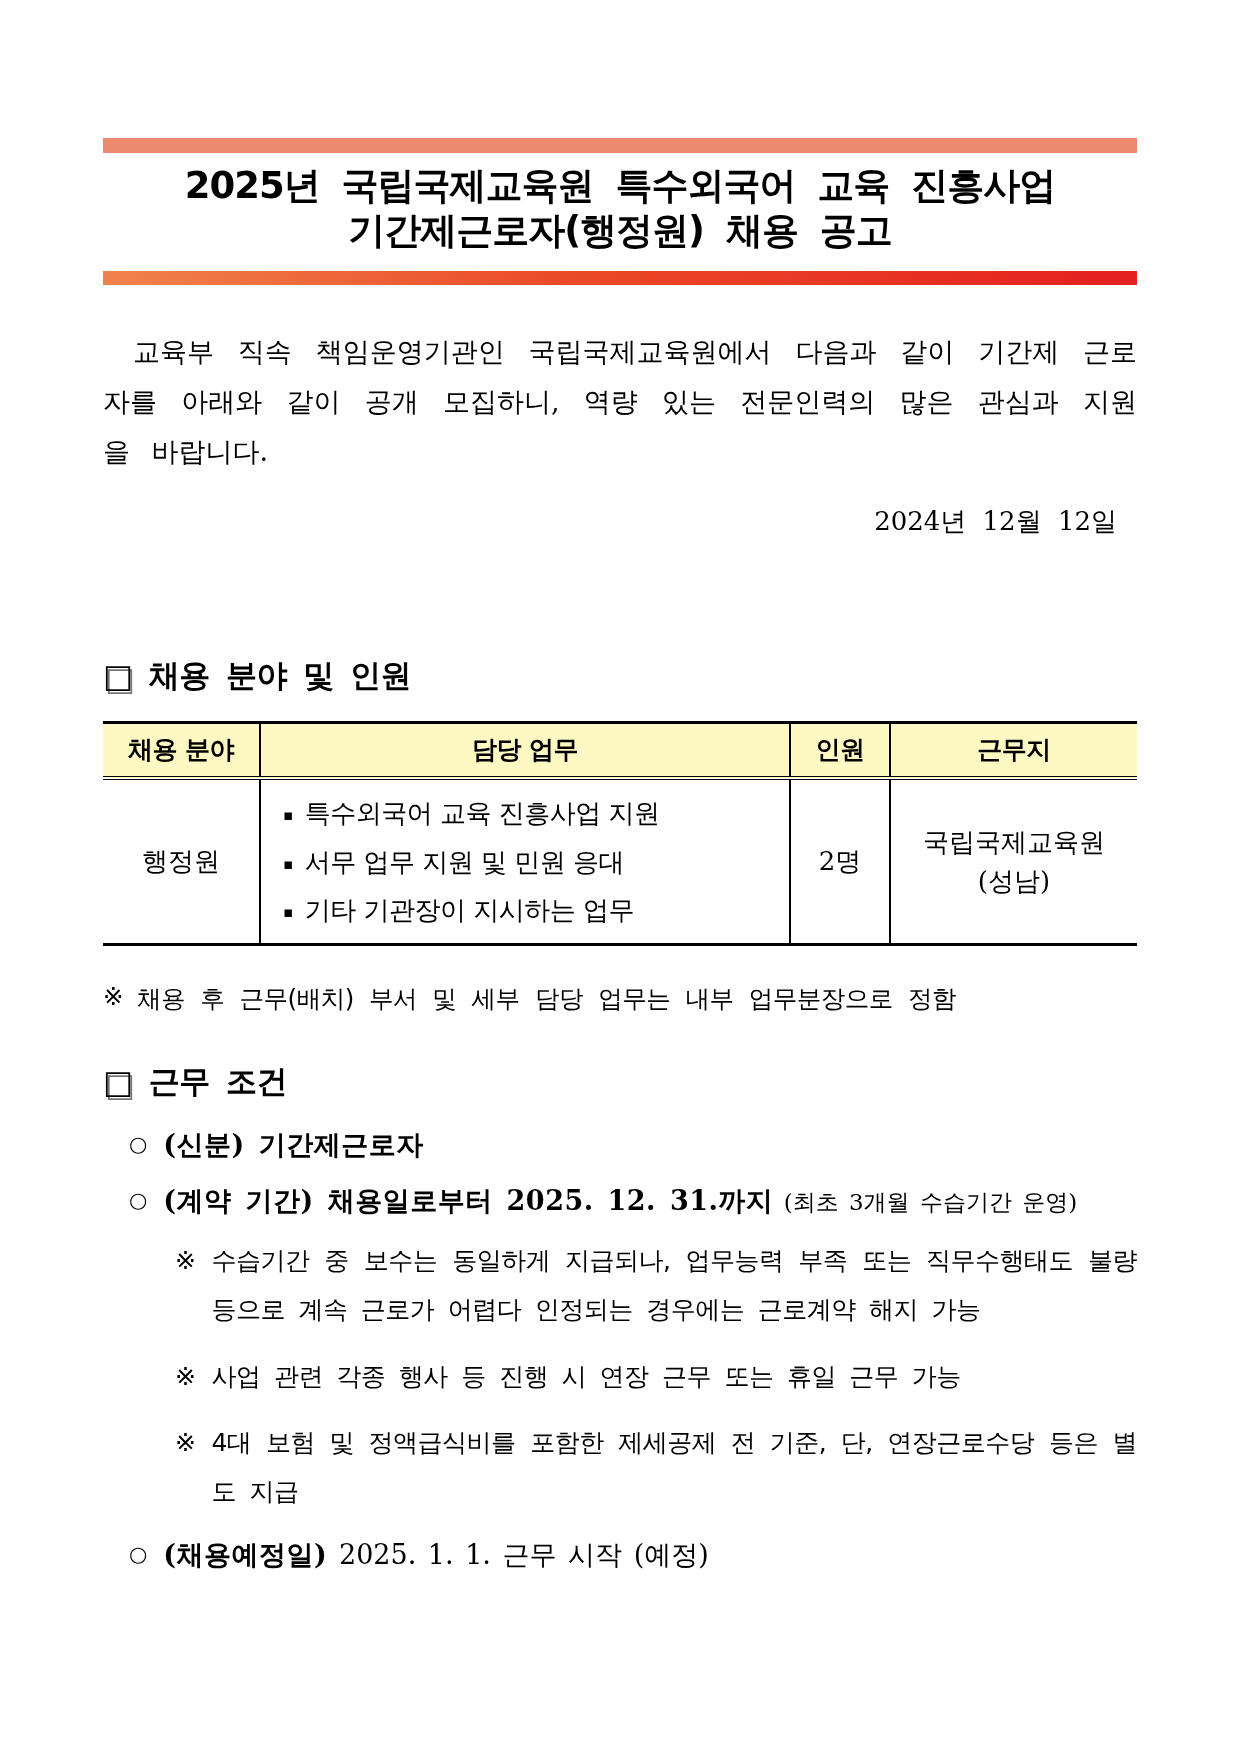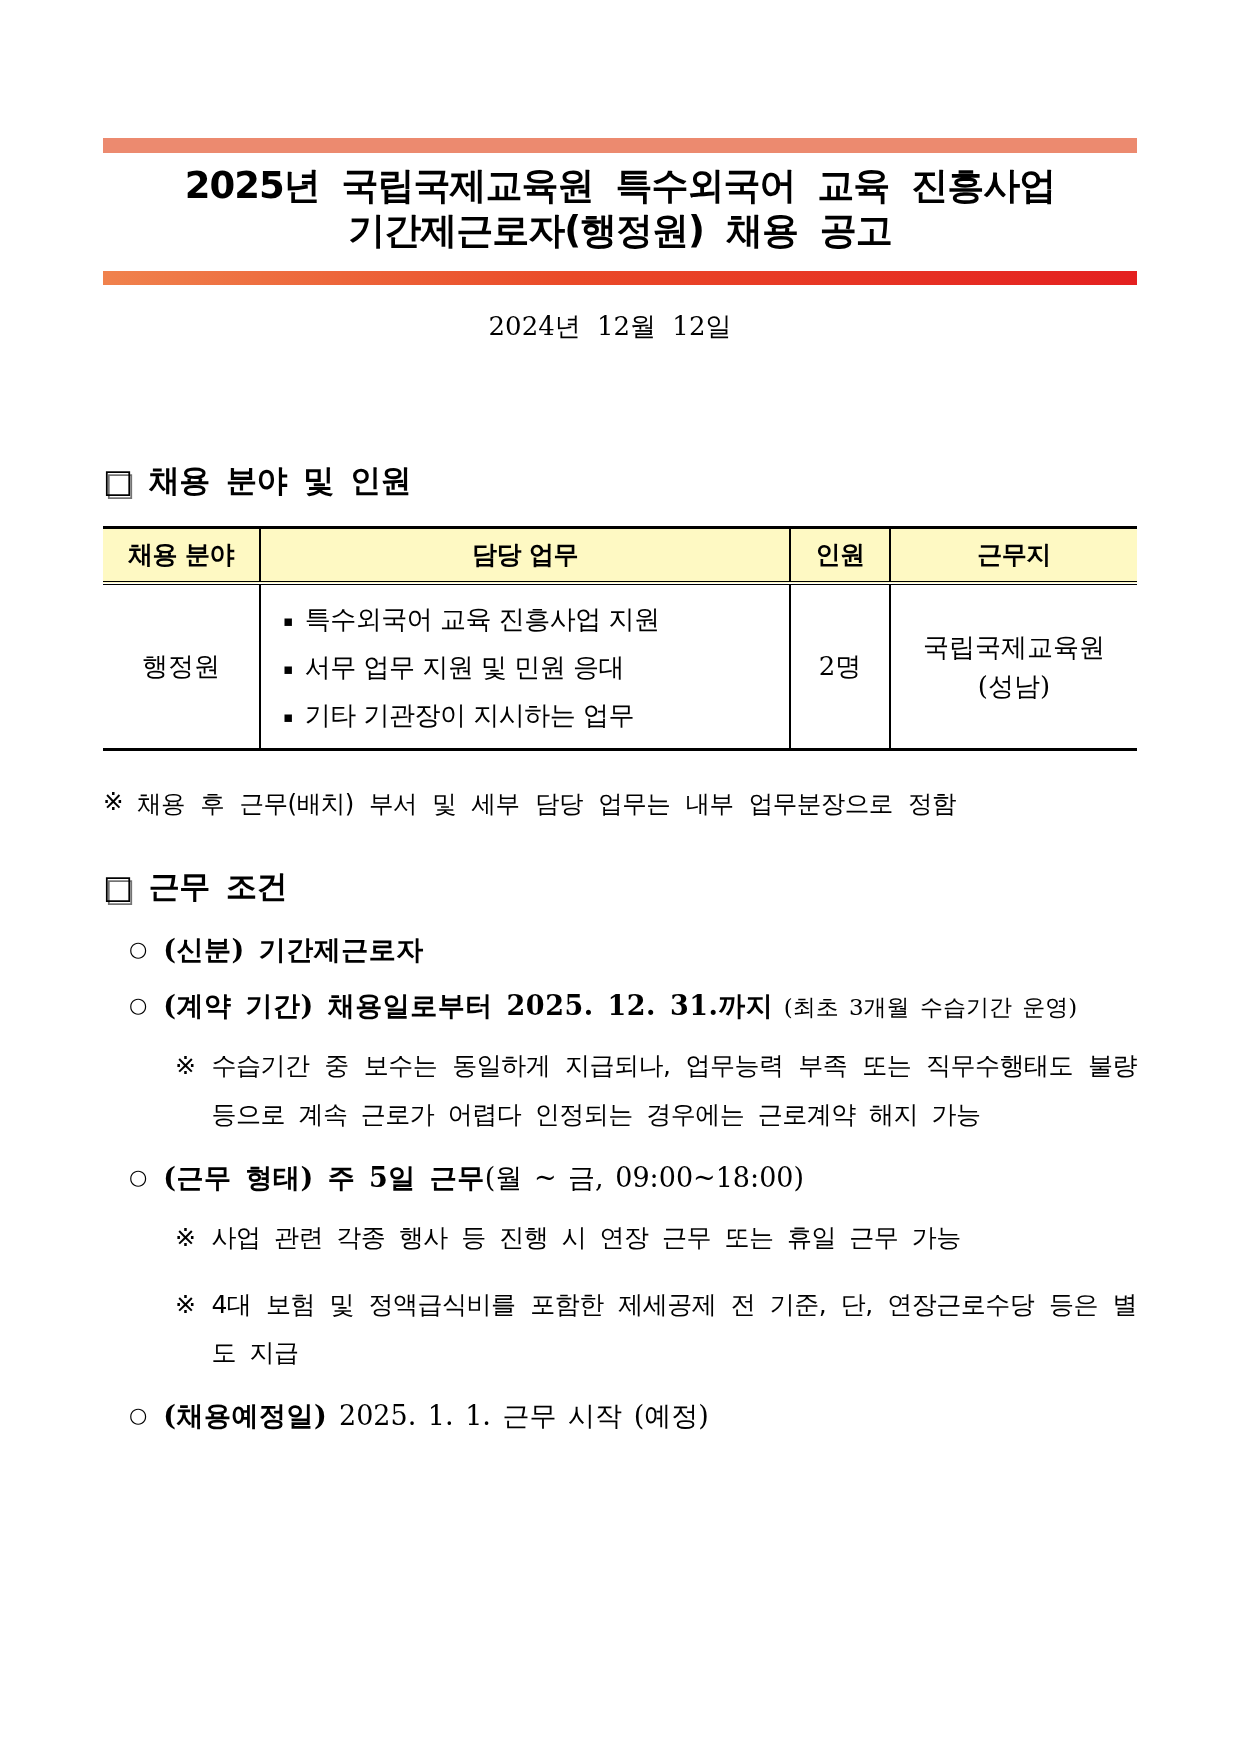--- a/index.html
+++ b/index.html
@@ -43,21 +43,21 @@
   .intro{
     margin-top:42px;
     font-size:27px;
     line-height:1.85;
     text-align:justify;
     text-indent:30px;
     word-spacing:13px;
   }
 
   
-  .date-block{margin-top:24px;text-align:center;padding-right:20px;}
+  .date-block{margin-top:24px;text-align:right;padding-right:20px;}
   .date{font-size:26px;word-spacing:8px;}
   .signature{font-size:28px;font-weight:bold;margin-top:14px;letter-spacing:2px;}
 
   
   .section-heading{
     font-family:"DejaVu Sans","Liberation Sans",sans-serif;
     font-weight:800;
     font-size:31px;
     letter-spacing:-0.5px;
     word-spacing:6px;
@@ -146,20 +146,21 @@
 <div class="page">
 
 
   <div class="bar-top"></div>
   <div class="title">
     <div>2025년 국립국제교육원 특수외국어 교육 진흥사업</div>
     <div>기간제근로자(행정원) 채용 공고</div>
   </div>
   <div class="bar-bottom"></div>
 
+  <p class="intro">교육부 직속 책임운영기관인 국립국제교육원에서 다음과 같이 기간제 근로자를 아래와 같이 공개 모집하니, 역량 있는 전문인력의 많은 관심과 지원을 바랍니다.</p>
 
   <div class="date-block">
     <div class="date">2024년 12월 12일</div>
   </div>
 
   <div class="section-heading heading-1">
     <span class="box-marker">□</span>
     <span>채용 분야 및 인원</span>
   </div>
 
@@ -212,23 +213,20 @@
     </div>
 
     <div class="cond-item">
       <span class="circle-bullet">○</span><span class="cond-bold">(계약 기간) 채용일로부터 2025. 12. 31.까지</span><span class="cond-normal small"> (최초 3개월 수습기간 운영)</span>
     </div>
     <div class="sub-note">
       <span class="ref-mark">※</span>
       <span class="sub-note-text">수습기간 중 보수는 동일하게 지급되나, 업무능력 부족 또는 직무수행태도 불량 등으로 계속 근로가 어렵다 인정되는 경우에는 근로계약 해지 가능</span>
     </div>
 
-    <div class="cond-item">
-      <span class="circle-bullet">○</span><span class="cond-bold">(근무 형태) 주 5일 근무</span><span class="cond-normal">(월 ~ 금, 09:00~18:00)</span>
-    </div>
     <div class="sub-note">
       <span class="ref-mark">※</span>
       <span class="sub-note-text">사업 관련 각종 행사 등 진행 시 연장 근무 또는 휴일 근무 가능</span>
     </div>
 
     <div class="sub-note">
       <span class="ref-mark">※</span>
       <span class="sub-note-text">4대 보험 및 정액급식비를 포함한 제세공제 전 기준, 단, 연장근로수당 등은 별도 지급</span>
     </div>
 

